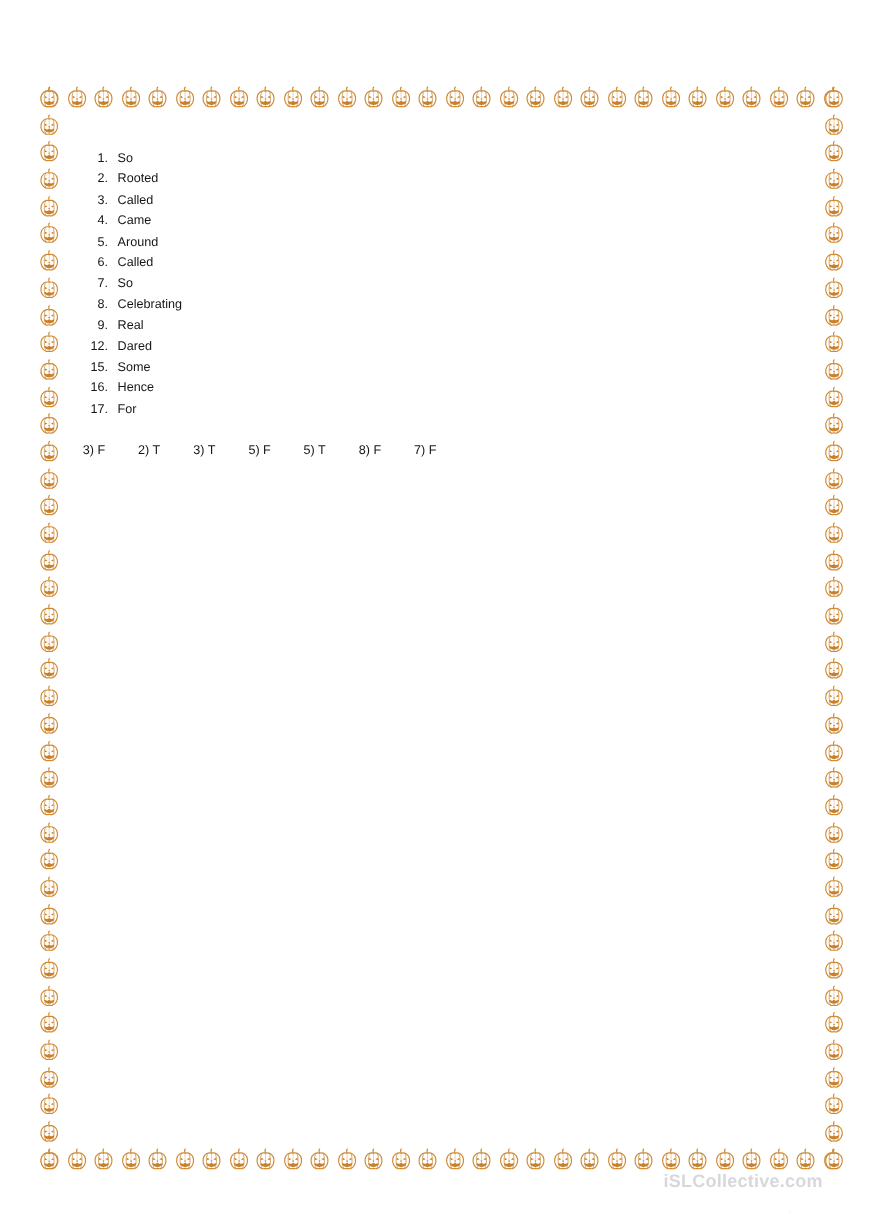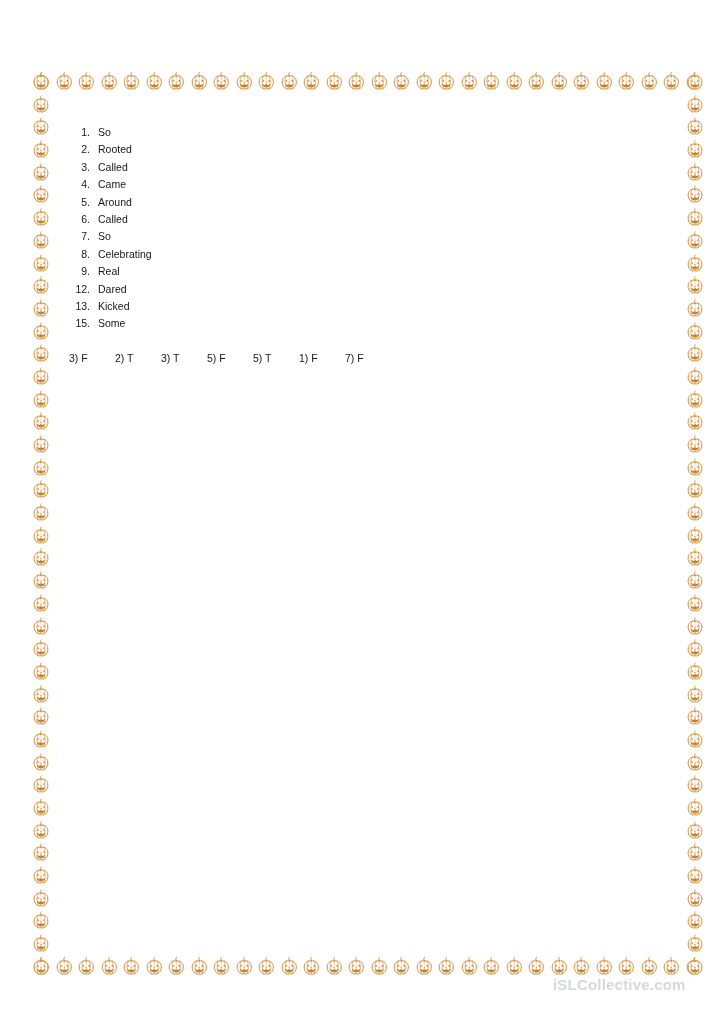--- a/index.html
+++ b/index.html
@@ -2553,36 +2553,40 @@
         </li>
         <li class="answer-item">
           <span class="answer-num">9.</span>
           <span class="answer-word">Real</span>
         </li>
         <li class="answer-item">
           <span class="answer-num">12.</span>
           <span class="answer-word">Dared</span>
         </li>
         <li class="answer-item">
-          <span class="answer-num">13.</span>
-          <span class="answer-word">Kicked</span>
+          <span class="answer-num">15.</span>
+          <span class="answer-word">Some</span>
         </li>
         <li class="answer-item">
-          <span class="answer-num">15.</span>
-          <span class="answer-word">Some</span>
+          <span class="answer-num">16.</span>
+          <span class="answer-word">Hence</span>
+        </li>
+        <li class="answer-item">
+          <span class="answer-num">17.</span>
+          <span class="answer-word">For</span>
         </li>
       </ol>
 
     <div id="tf-row">
         <span class="tf-item">3) F</span>
         <span class="tf-item">2) T</span>
         <span class="tf-item">3) T</span>
         <span class="tf-item">5) F</span>
         <span class="tf-item">5) T</span>
-        <span class="tf-item">1) F</span>
+        <span class="tf-item">8) F</span>
         <span class="tf-item">7) F</span>
       </div>
 
   </div>
 
   <div id="watermark">iSLCollective.com</div>
   <div id="corner-mark">·</div>
 
 </div>
 

